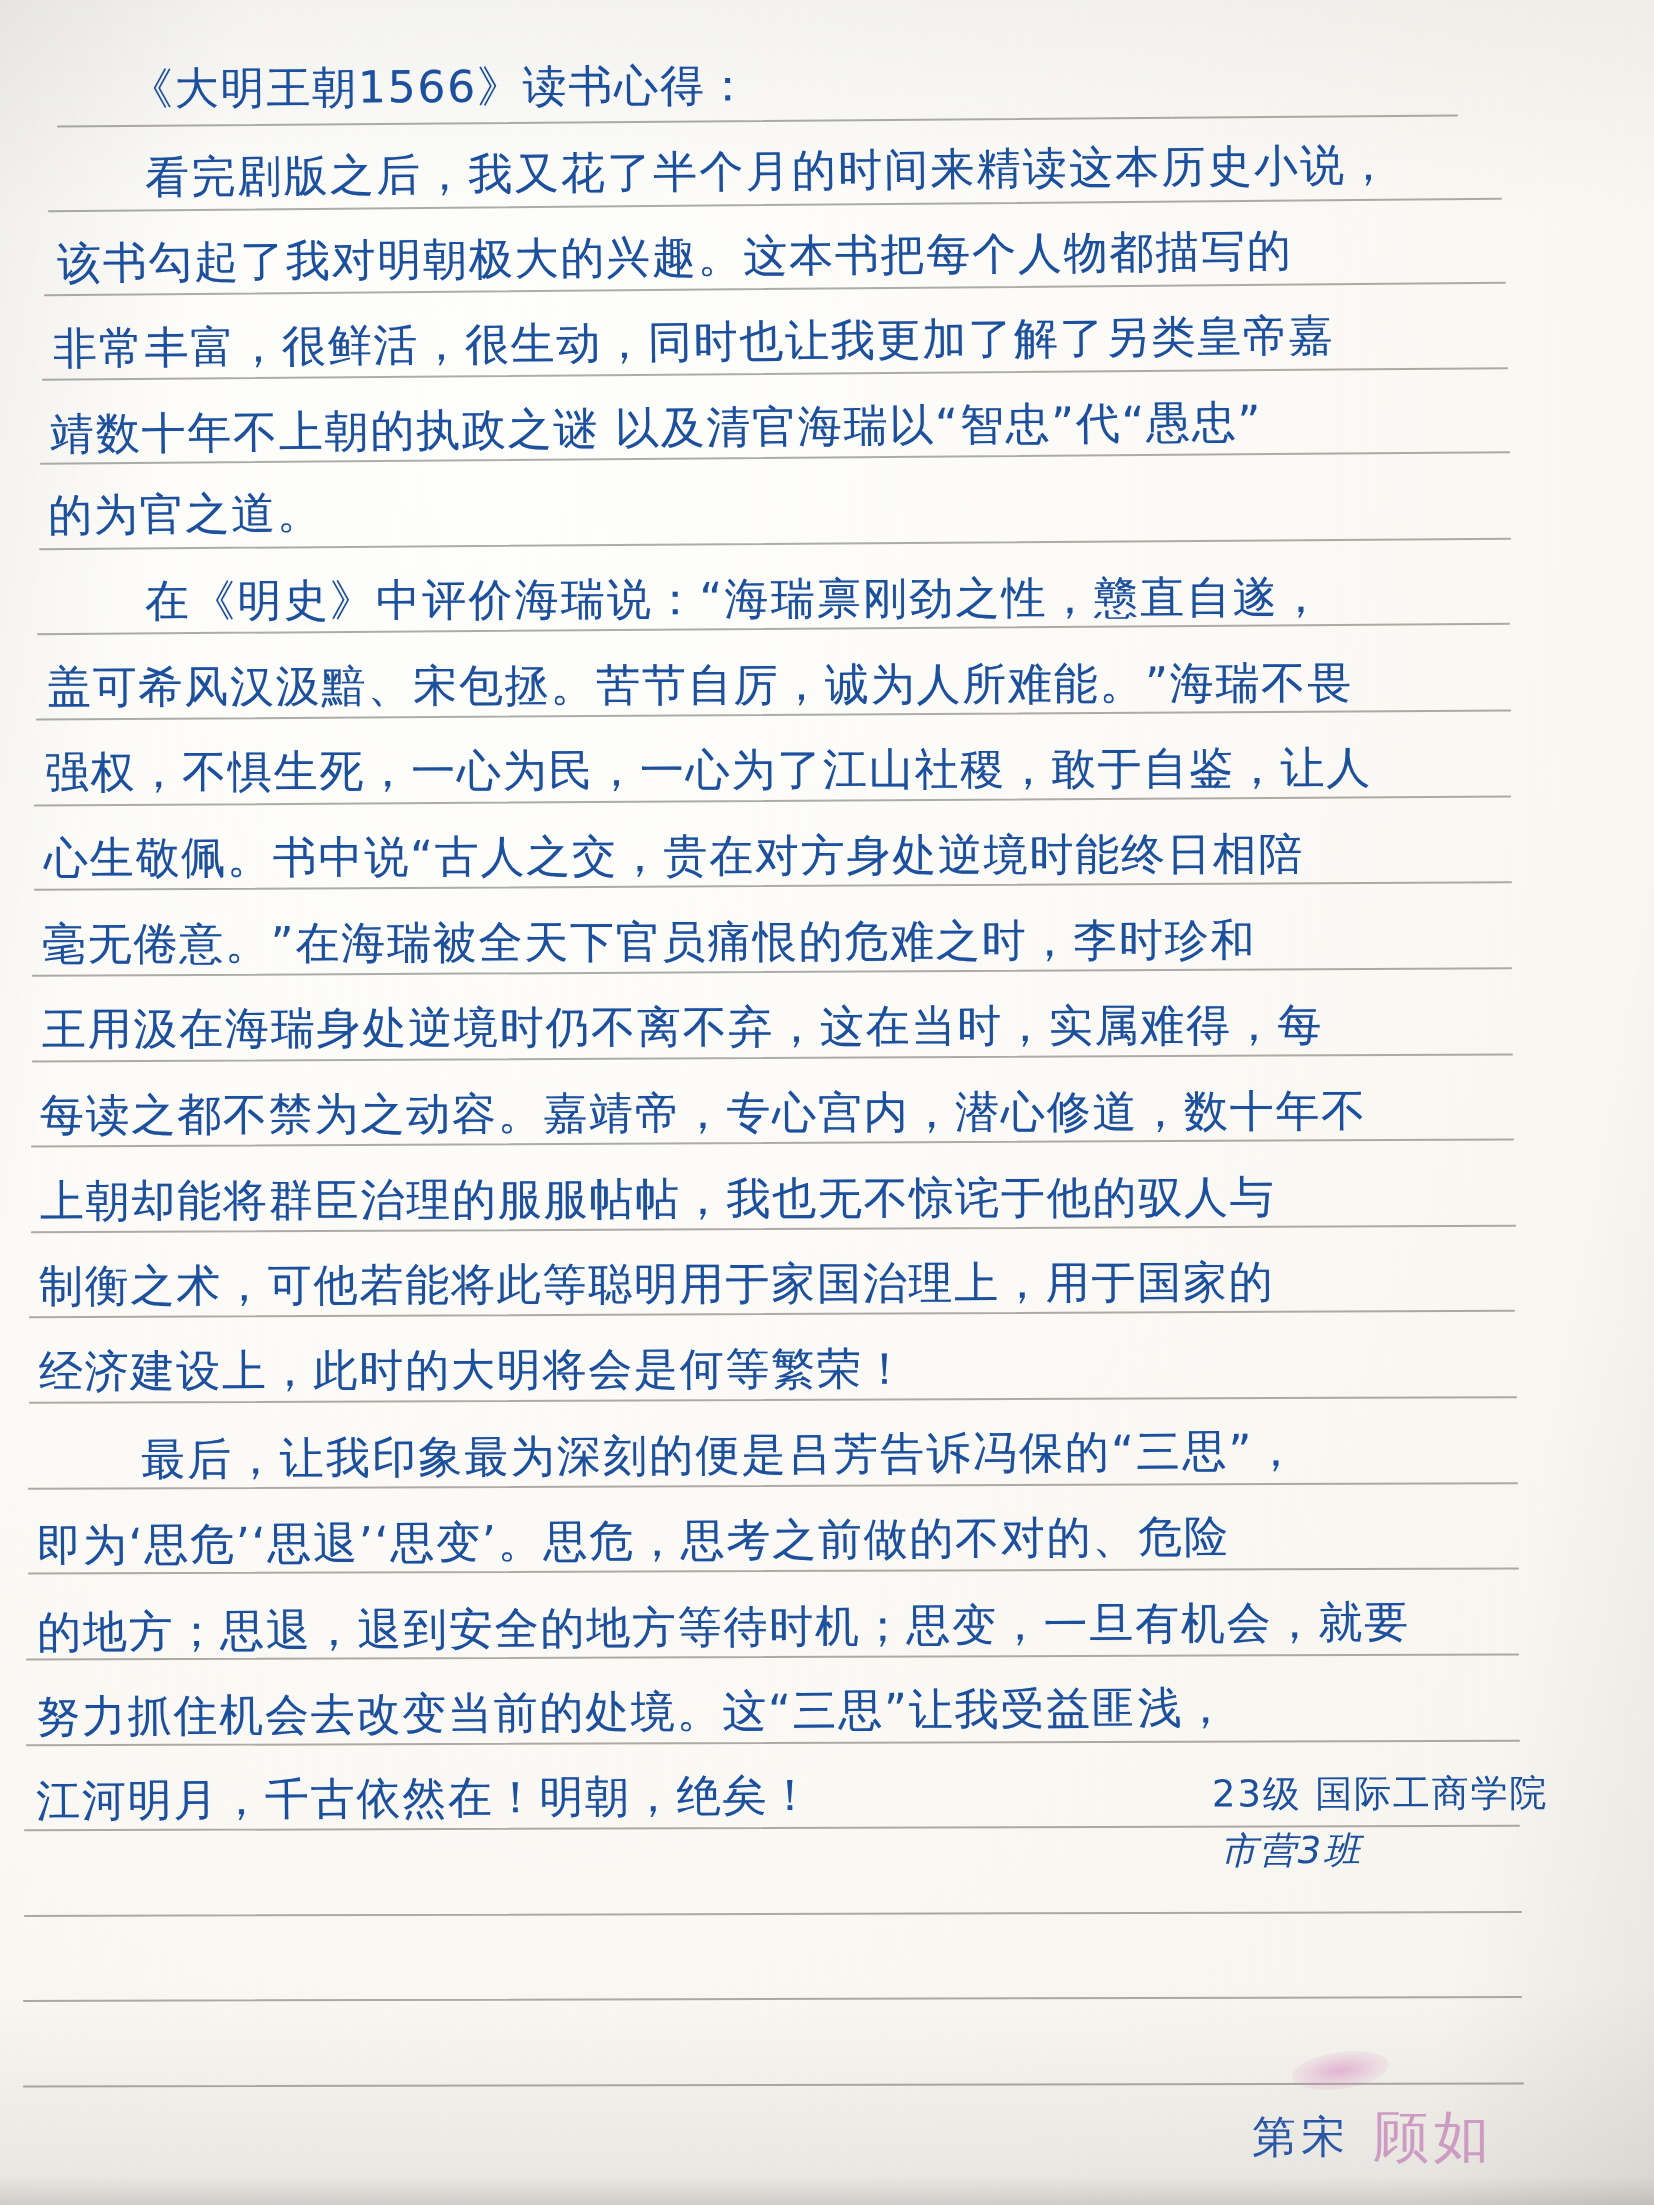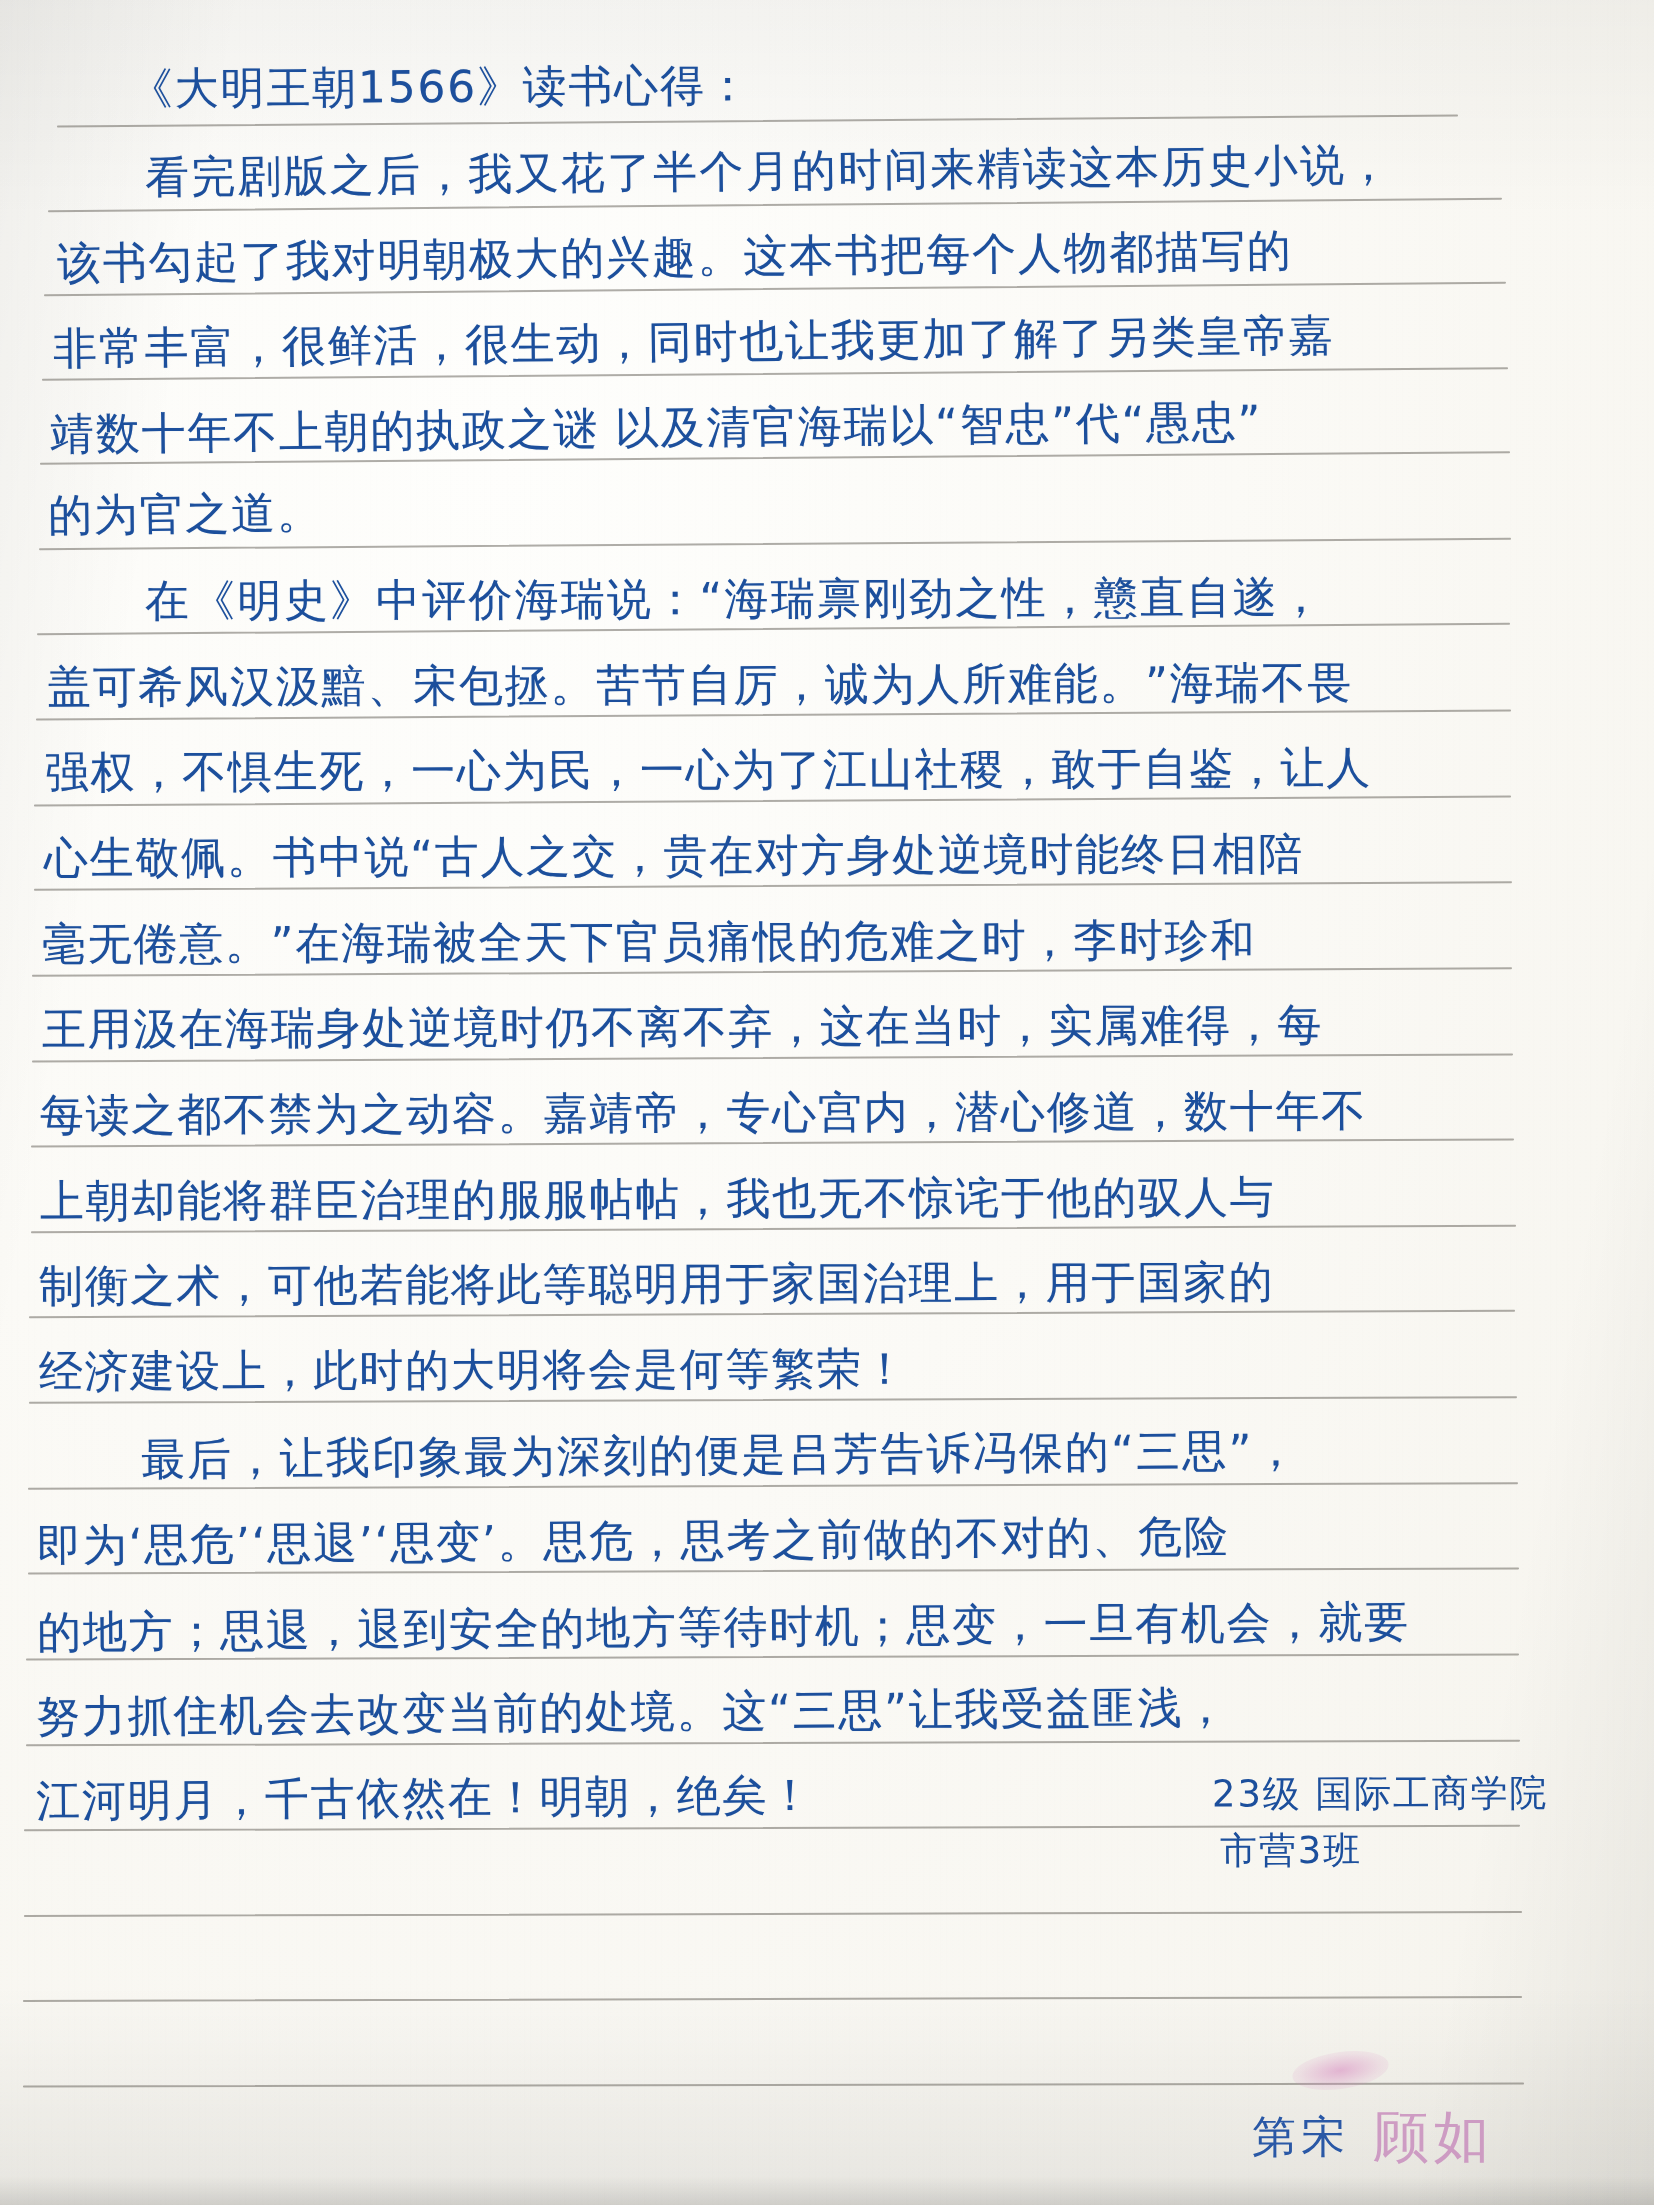--- a/index.html
+++ b/index.html
@@ -170,20 +170,20 @@
   <div class="hw line sk3" style="left:39px;  top:1260px;">制衡之术，可他若能将此等聪明用于家国治理上，用于国家的</div>
   <div class="hw line sk3" style="left:39px;  top:1346px;">经济建设上，此时的大明将会是何等繁荣！</div>
 
   <div class="hw line sk4 indent1" style="left:141px; top:1431px;">最后，让我印象最为深刻的便是吕芳告诉冯保的“三思”，</div>
   <div class="hw line sk4" style="left:37px;  top:1517px;">即为‘思危’‘思退’‘思变’。思危，思考之前做的不对的、危险</div>
   <div class="hw line sk4" style="left:37px;  top:1603px;">的地方；思退，退到安全的地方等待时机；思变，一旦有机会，就要</div>
   <div class="hw line sk4" style="left:36px;  top:1688px;">努力抓住机会去改变当前的处境。这“三思”让我受益匪浅，</div>
   <div class="hw line sk4" style="left:36px;  top:1774px;">江河明月，千古依然在！明朝，绝矣！</div>
 
   <div class="sig sk3" style="left:1212px; top:1773px;">23级 国际工商学院</div>
-  <div class="sig sk3" style="left:1220px; top:1830px;">市营3班</div>
+  <div class="sig sk3" style="left:1220px; top:1830px;font-style:italic;">市营3班</div>
   <div class="sig-name" style="left:1252px; top:2108px;">第宋</div>
   <div id="ink-smudge" style="left:1292px; top:2052px;"></div>
   <div class="sig-stamp" style="left:1373px; top:2100px;">顾如</div>
 
   <div id="bottom-edge"></div>
 </div>
 
 
 </body></html>

